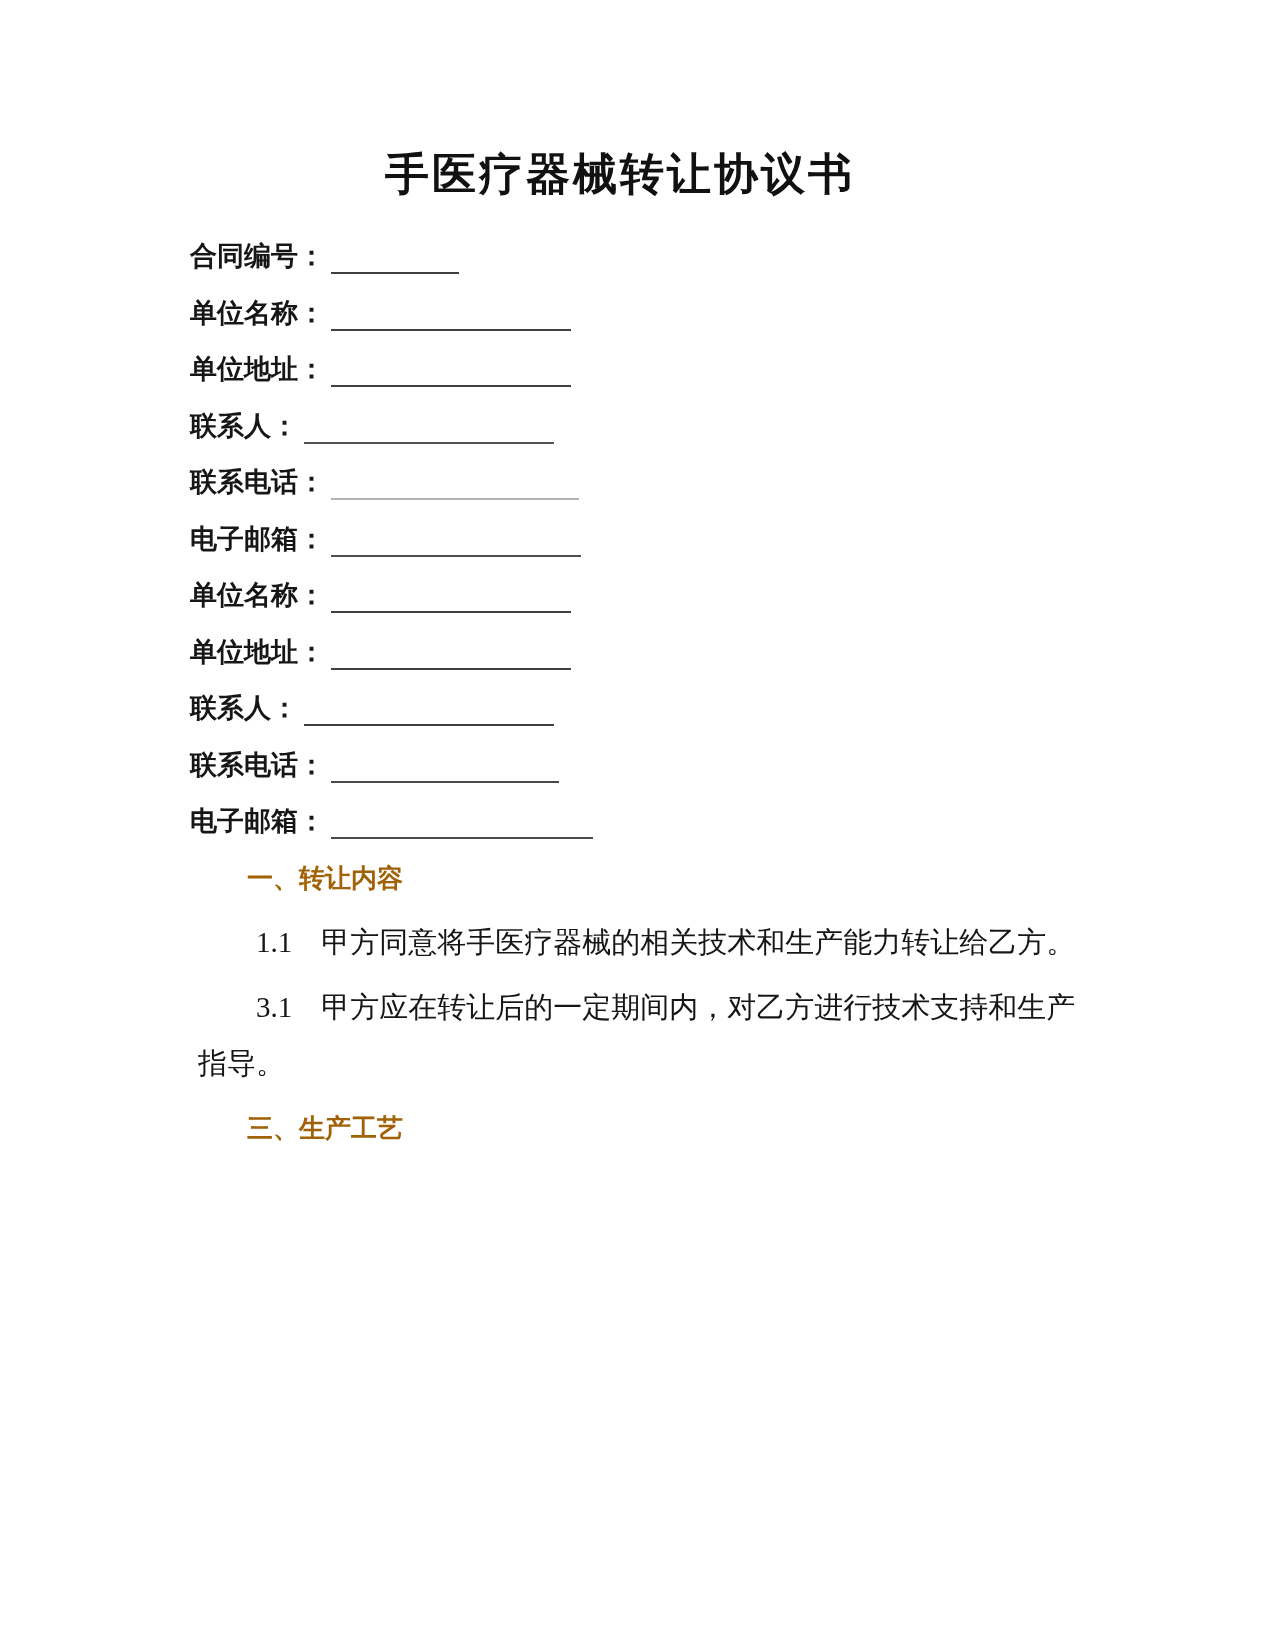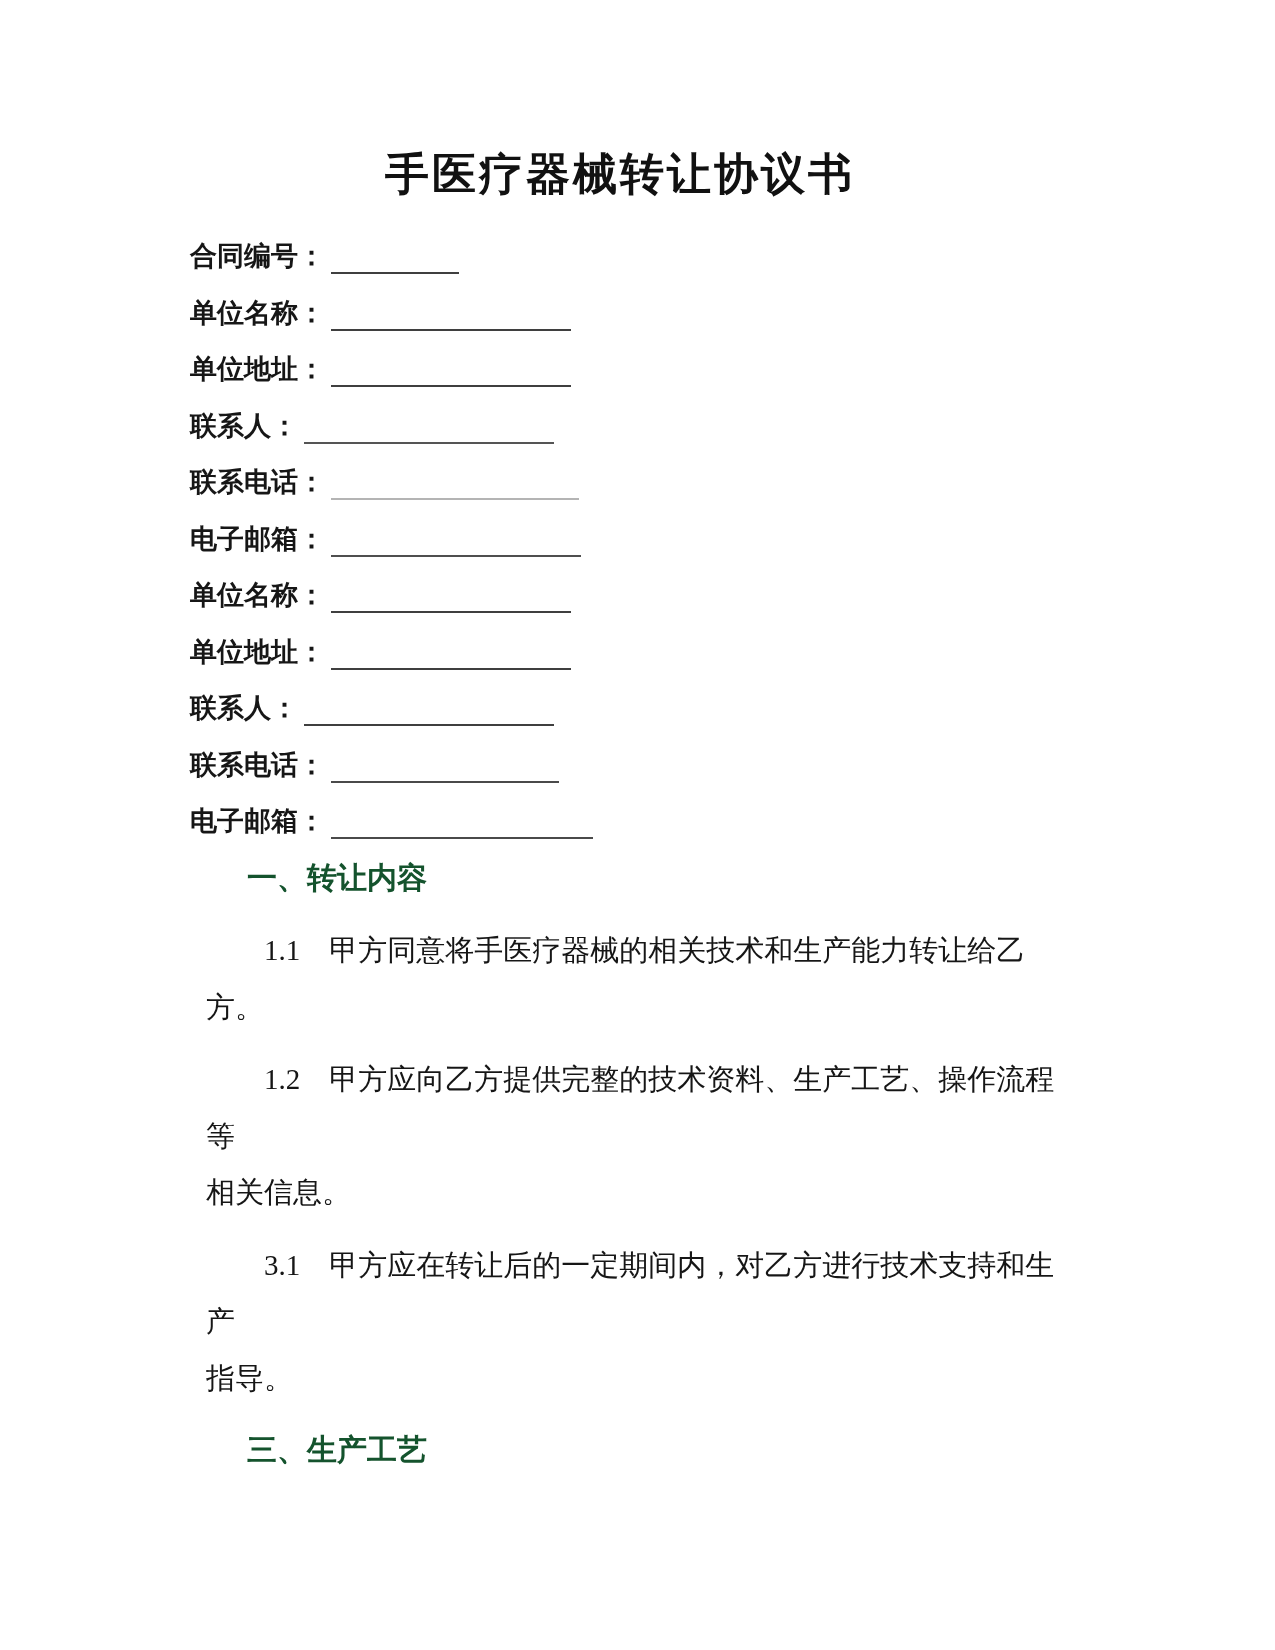--- a/index.html
+++ b/index.html
@@ -47,29 +47,29 @@
     margin-left: 6px;
     border-bottom: 2px solid #3f3f3f;
     vertical-align: -9px;
   }
   .sections {
     font-size: 29px;
     line-height: 56.5px;
   }
   .section-heading {
     margin: 0;
-    font-size: 30px;
+    font-size: 26px;
     line-height: 56.5px;
     font-weight: bold;
-    color: #14532d;
+    color: #a16207;
     text-indent: 57px;
     font-family: "Liberation Sans", "DejaVu Sans", sans-serif;
   }
   .clause {
-    margin: 16px;
+    margin: 8px;
     text-indent: 2em;
     white-space: pre-line;
     text-align: left;
   }
 </style>
 </head>
 <body>
 
 <div class="page">
   <div class="inner">
@@ -108,22 +108,20 @@
         <span>联系电话：</span><span class="blank" style="width: 228px; border-bottom-color: rgb(74, 74, 74);"></span>
       </div>
       <div class="field-row">
         <span>电子邮箱：</span><span class="blank" style="width: 262px; border-bottom-color: rgb(74, 74, 74);"></span>
       </div>
     </div>
 
     <div class="sections">
       <h2 class="section-heading">一、转让内容</h2>
       <p class="clause">1.1　甲方同意将手医疗器械的相关技术和生产能力转让给乙方。</p>
-      <p class="clause">1.2　甲方应向乙方提供完整的技术资料、生产工艺、操作流程等
-相关信息。</p>
 
       <p class="clause">3.1　甲方应在转让后的一定期间内，对乙方进行技术支持和生产
 指导。</p>
 
       <h2 class="section-heading">三、生产工艺</h2>
     </div>
 
   </div>
 </div>
 

